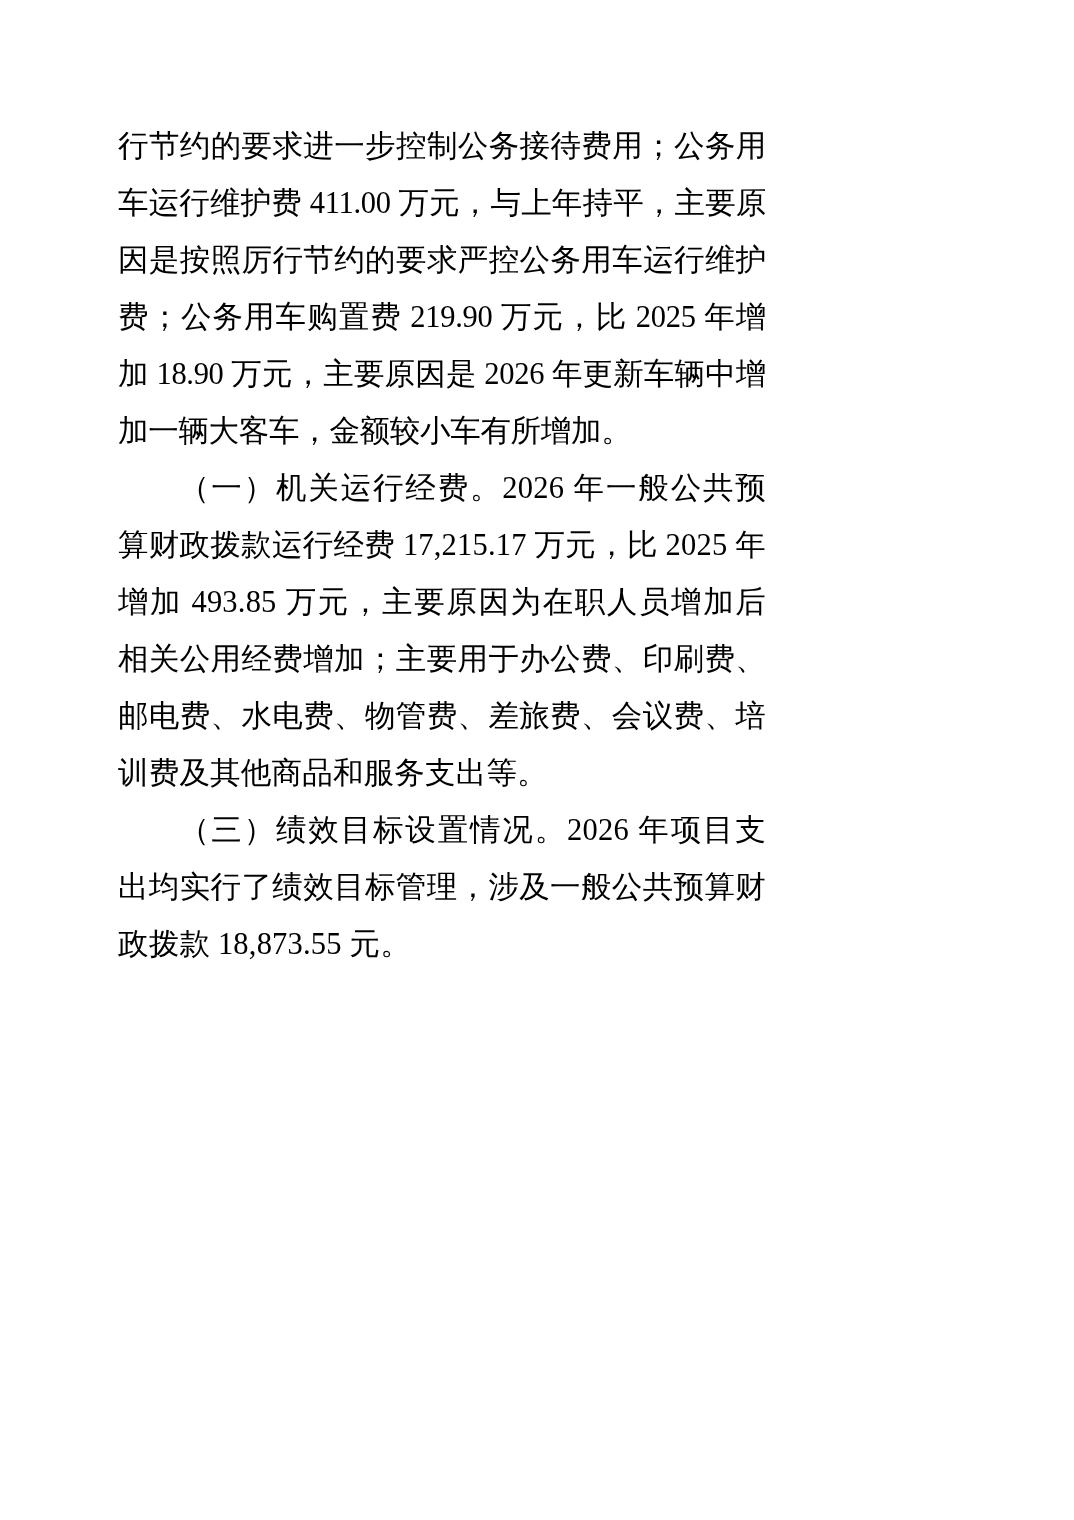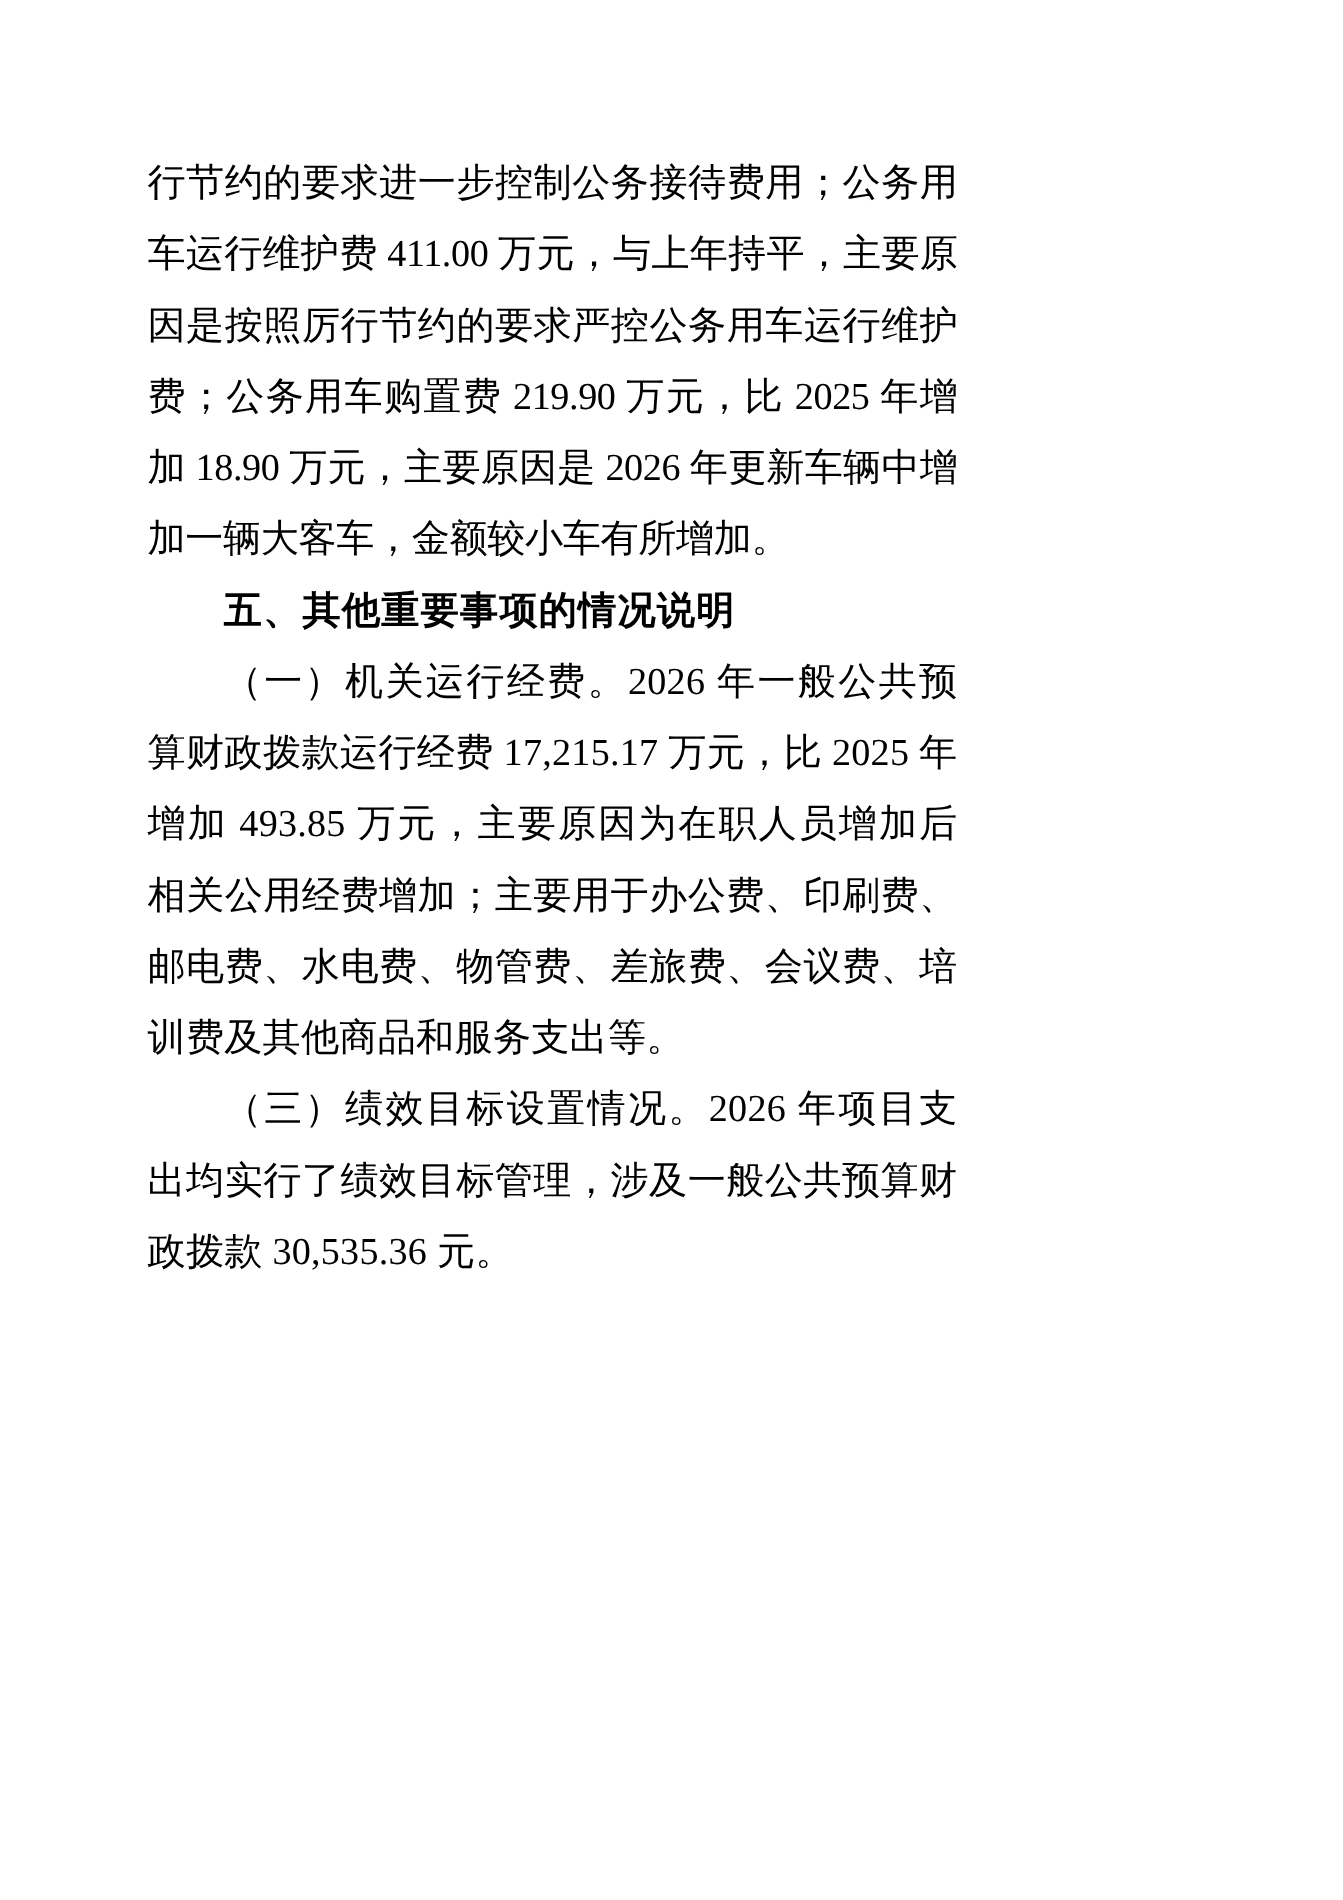--- a/index.html
+++ b/index.html
@@ -45,22 +45,21 @@
   }
 </style>
 </head>
 <body>
 
 <div class="page">
   <div class="doc-body">
 
     <p class="para-noindent tight">行节约的要求进一步控制公务接待费用；公务用车运行维护费 411.00 万元，与上年持平，主要原因是按照厉行节约的要求严控公务用车运行维护费；公务用车购置费 219.90 万元，比 2025 年增加 18.90 万元，主要原因是 2026 年更新车辆中增加一辆大客车，金额较小车有所增加。</p>
 
-    <p class="heading">五、其他重要事项的情况说明</p>
 
     <p class="para">（一）机关运行经费。2026 年一般公共预算财政拨款运行经费 17,215.17 万元，比 2025 年增加 493.85 万元，主要原因为在职人员增加后相关公用经费增加；主要用于办公费、印刷费、邮电费、水电费、物管费、差旅费、会议费、培训费及其他商品和服务支出等。</p>
 
 
-    <p class="para">（三）绩效目标设置情况。2026 年项目支出均实行了绩效目标管理，涉及一般公共预算财政拨款 30,535.36 元。</p>
+    <p class="para">（三）绩效目标设置情况。2026 年项目支出均实行了绩效目标管理，涉及一般公共预算财政拨款 18,873.55 元。</p>
 
 
   </div>
 </div>
 
 </body></html>

